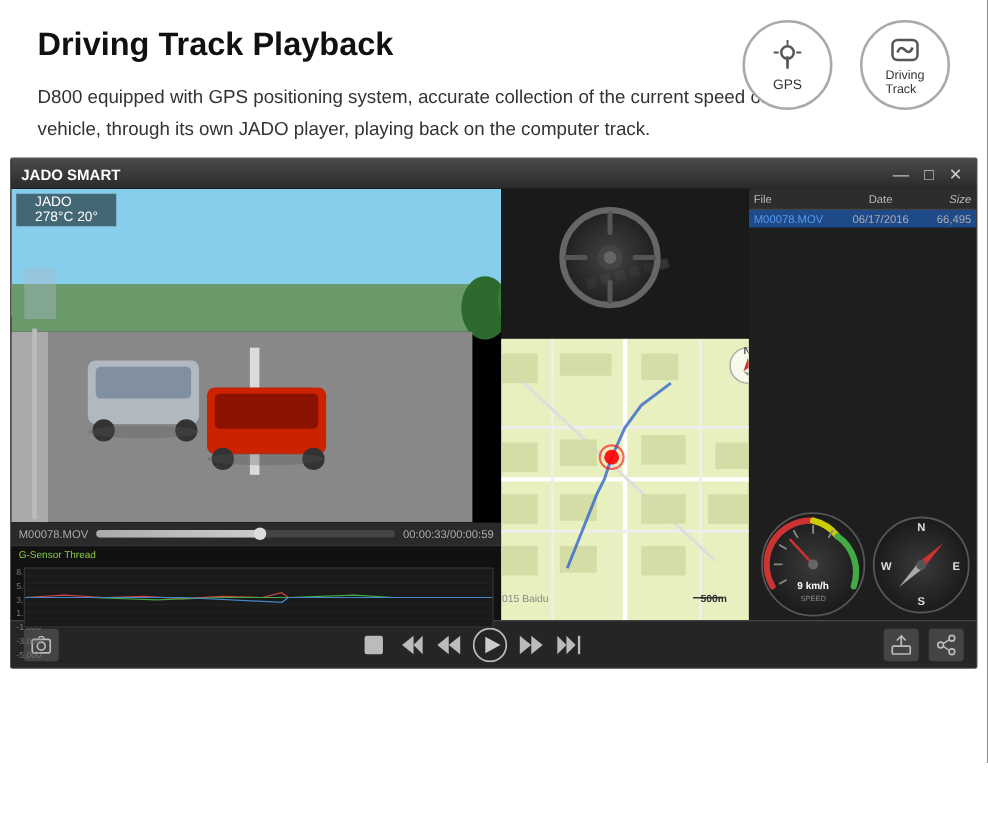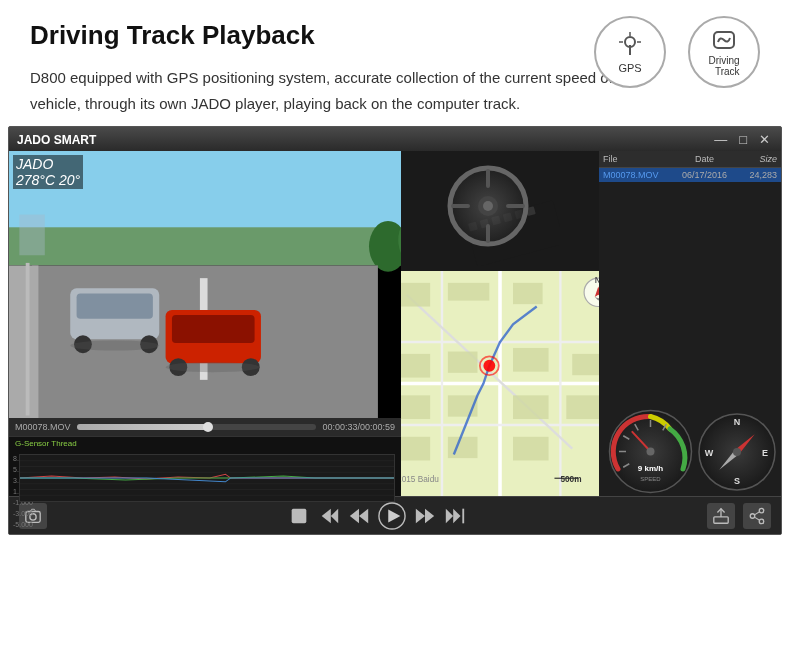--- a/index.html
+++ b/index.html
@@ -98,25 +98,24 @@
       flex: 1;
       background: #000;
       position: relative;
       overflow: hidden;
     }
     .video-label {
       position: absolute;
       top: 4px;
       left: 4px;
       color: #fff;
-      font-size: 14px;
+      font-size: 11px;
       background: rgba(0,0,0,0.5);
-      padding: 1px 3px;
+      padding: 1px 15px;
       z-index: 2;
-      font-style: italic;
     }
 
     .progress-bar-area {
       background: #2a2a2a;
       padding: 4px 6px;
       display: flex;
       align-items: center;
       gap: 6px;
     }
     .file-label {
@@ -341,21 +340,21 @@
         <path d="M14 14 Q14 22 14 24" fill="none" stroke="#555" stroke-width="2"></path>
       </svg>
       <span>GPS</span>
     </div>
 
     <div class="icon-circle">
       <svg width="28" height="24" viewBox="0 0 28 24">
         <rect x="4" y="4" width="20" height="16" rx="4" fill="none" stroke="#555" stroke-width="2"></rect>
         <path d="M8 14 Q10 8 14 12 Q18 16 20 10" fill="none" stroke="#555" stroke-width="2"></path>
       </svg>
-      <span style="font-size:10px; text-align:right;">Driving<br>Track</span>
+      <span style="font-size:10px; text-align:left;">Driving<br>Track</span>
     </div>
   </div>
 </div>
 
 <div class="app-window">
 
   <div class="titlebar">
     <span class="titlebar-title">JADO SMART</span>
     <div class="titlebar-controls">
       <span>—</span>
@@ -539,21 +538,21 @@
     <div class="right-panel">
       <div class="file-list-header">
         <span class="file-col-name">File</span>
         <span class="file-col-date">Date</span>
         <span class="file-col-size">Size</span>
       </div>
       <div class="file-list-body">
         <div class="file-row selected">
           <span class="fn">M00078.MOV</span>
           <span class="fd">06/17/2016</span>
-          <span class="fs">24,283</span>
+          <span class="fs">66,495</span>
         </div>
       </div>
 
       <div class="instruments-row">
 
         <div class="speedometer">
           <svg class="speedo-svg" viewBox="0 0 85 85">
             <defs>
               <radialGradient id="speedoGrad" cx="50%" cy="50%" r="50%">
                 <stop offset="0%" stop-color="#3a3a3a"></stop>

